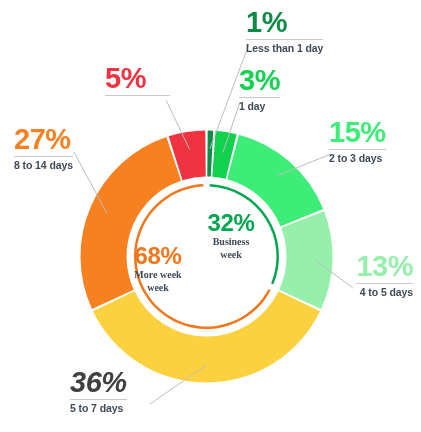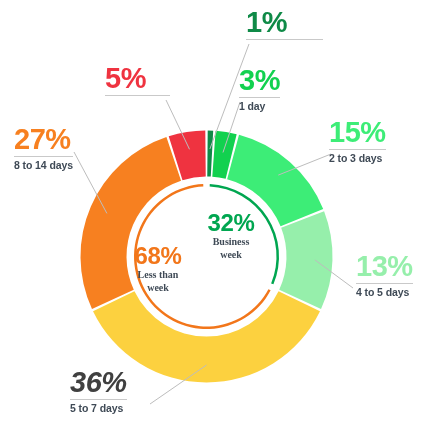--- a/index.html
+++ b/index.html
@@ -106,35 +106,36 @@
         <line x1="314.9664519308892" y1="259.9086955751585" x2="353" y2="288" stroke="#bdbdbd" stroke-width="1"></line>
         <line x1="206.5" y1="365.02" x2="150" y2="404" stroke="#bdbdbd" stroke-width="1"></line>
         <line x1="106.90526802077436" y1="213.40151090831364" x2="74" y2="152" stroke="#bdbdbd" stroke-width="1"></line>
         <line x1="189.52373185383414" y1="149.31606127861568" x2="166" y2="100" stroke="#bdbdbd" stroke-width="1"></line>
       </g>
   </svg>
 
   <div class="callout align-left" style="left: 246px; top: 8px; width: 77px;">
     <span class="pct" style="color: rgb(15, 138, 71);">1%</span>
     <span class="rule"></span>
+    <span class="cat">Less than 1 day</span>
   </div>
 
   <div class="callout align-left" style="left: 239px; top: 66px; width: 41px;">
     <span class="pct" style="color: rgb(18, 209, 79);">3%</span>
     <span class="rule"></span>
     <span class="cat">1 day</span>
   </div>
 
   <div class="callout align-left" style="left: 329px; top: 118px; width: 57px;">
     <span class="pct" style="color: rgb(61, 237, 119);">15%</span>
     <span class="rule"></span>
     <span class="cat">2 to 3 days</span>
   </div>
 
-  <div class="callout align-left" style="left: 356px; top: 252px; width: 57px;">
+  <div class="callout align-left" style="left: 356px; top: 252px; width: 57px; text-align: right;">
     <span class="pct" style="color: rgb(150, 239, 171);">13%</span>
     <span class="rule"></span>
     <span class="cat">4 to 5 days</span>
   </div>
 
   <div class="callout align-left" style="left: 70px; top: 368px; width: 57px;">
     <span class="pct" style="color: #404040; font-style: italic;">36%</span>
     <span class="rule"></span>
     <span class="cat">5 to 7 days</span>
   </div>
@@ -151,17 +152,17 @@
   </div>
 
   <div class="center-label" style="left:186px; top:210px; width:90px;">
     <span class="pct" style="color: rgb(0, 166, 80);">32%</span>
     <span class="cat">Business</span>
     <span class="cat">week</span>
   </div>
 
   <div class="center-label" style="left:112px; top:243px; width:92px;">
     <span class="pct" style="color: rgb(242, 118, 26);">68%</span>
-    <span class="cat">Less than</span>
+    <span class="cat">More week</span>
     <span class="cat">week</span>
   </div>
 
 </div>
 
 </body></html>

